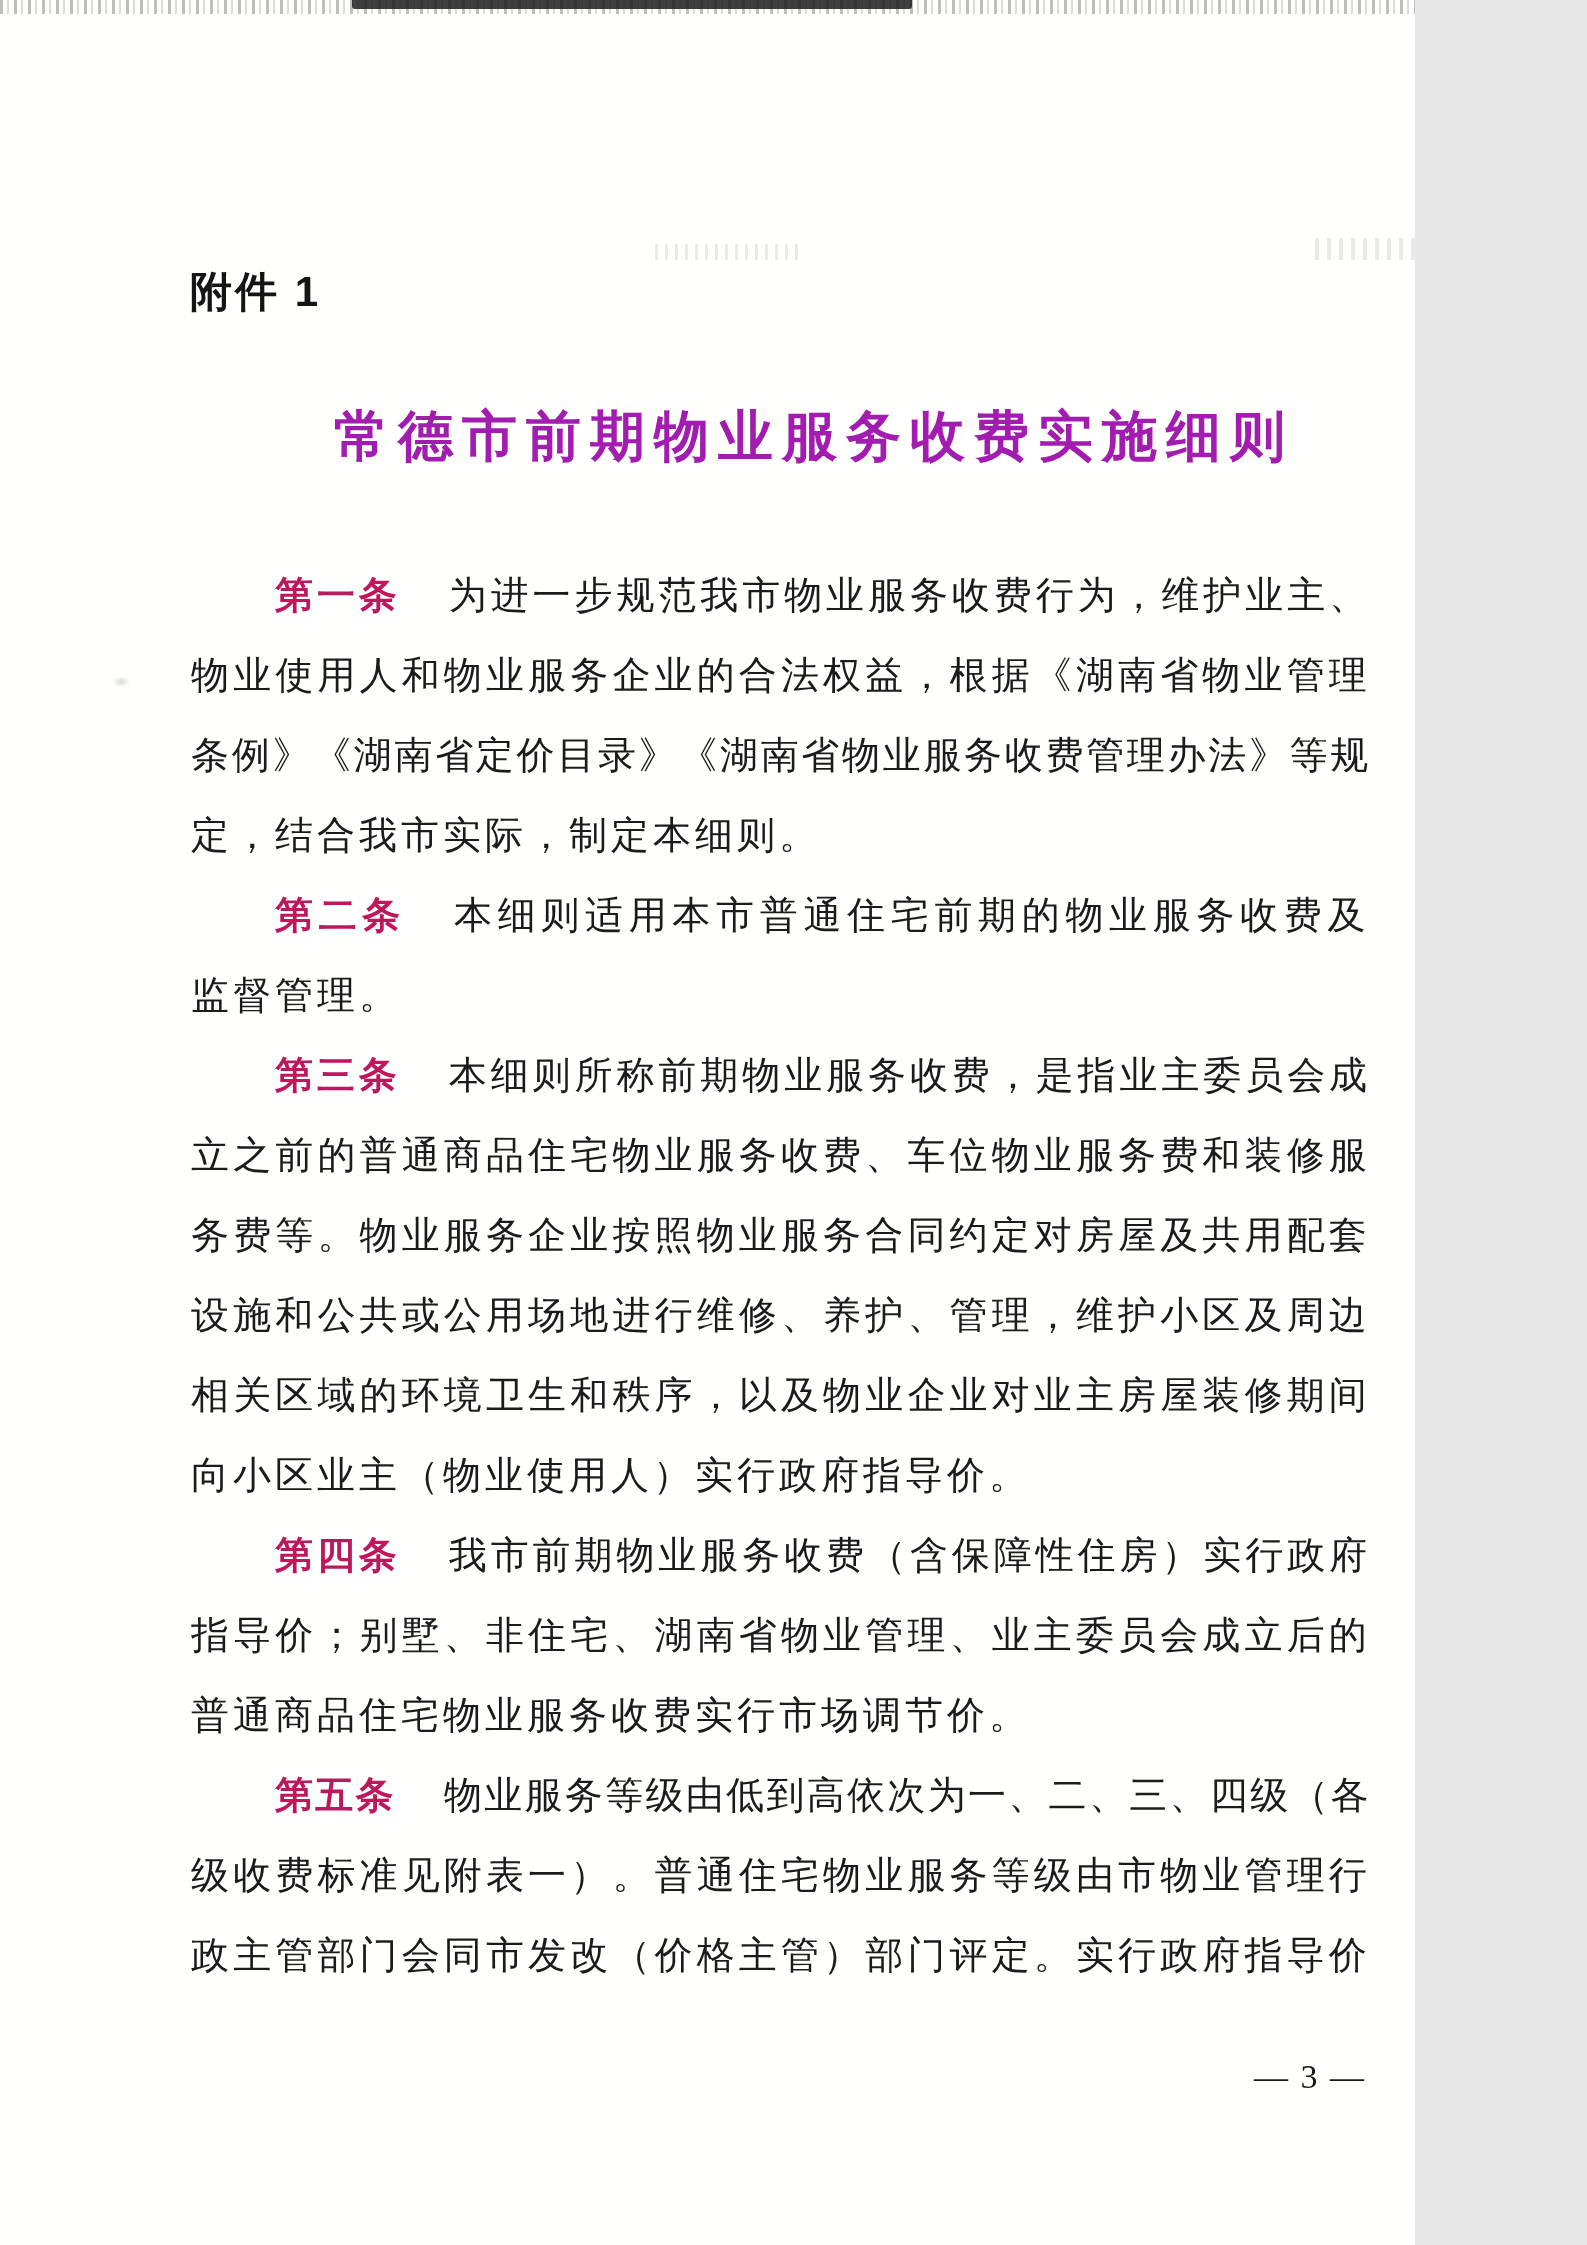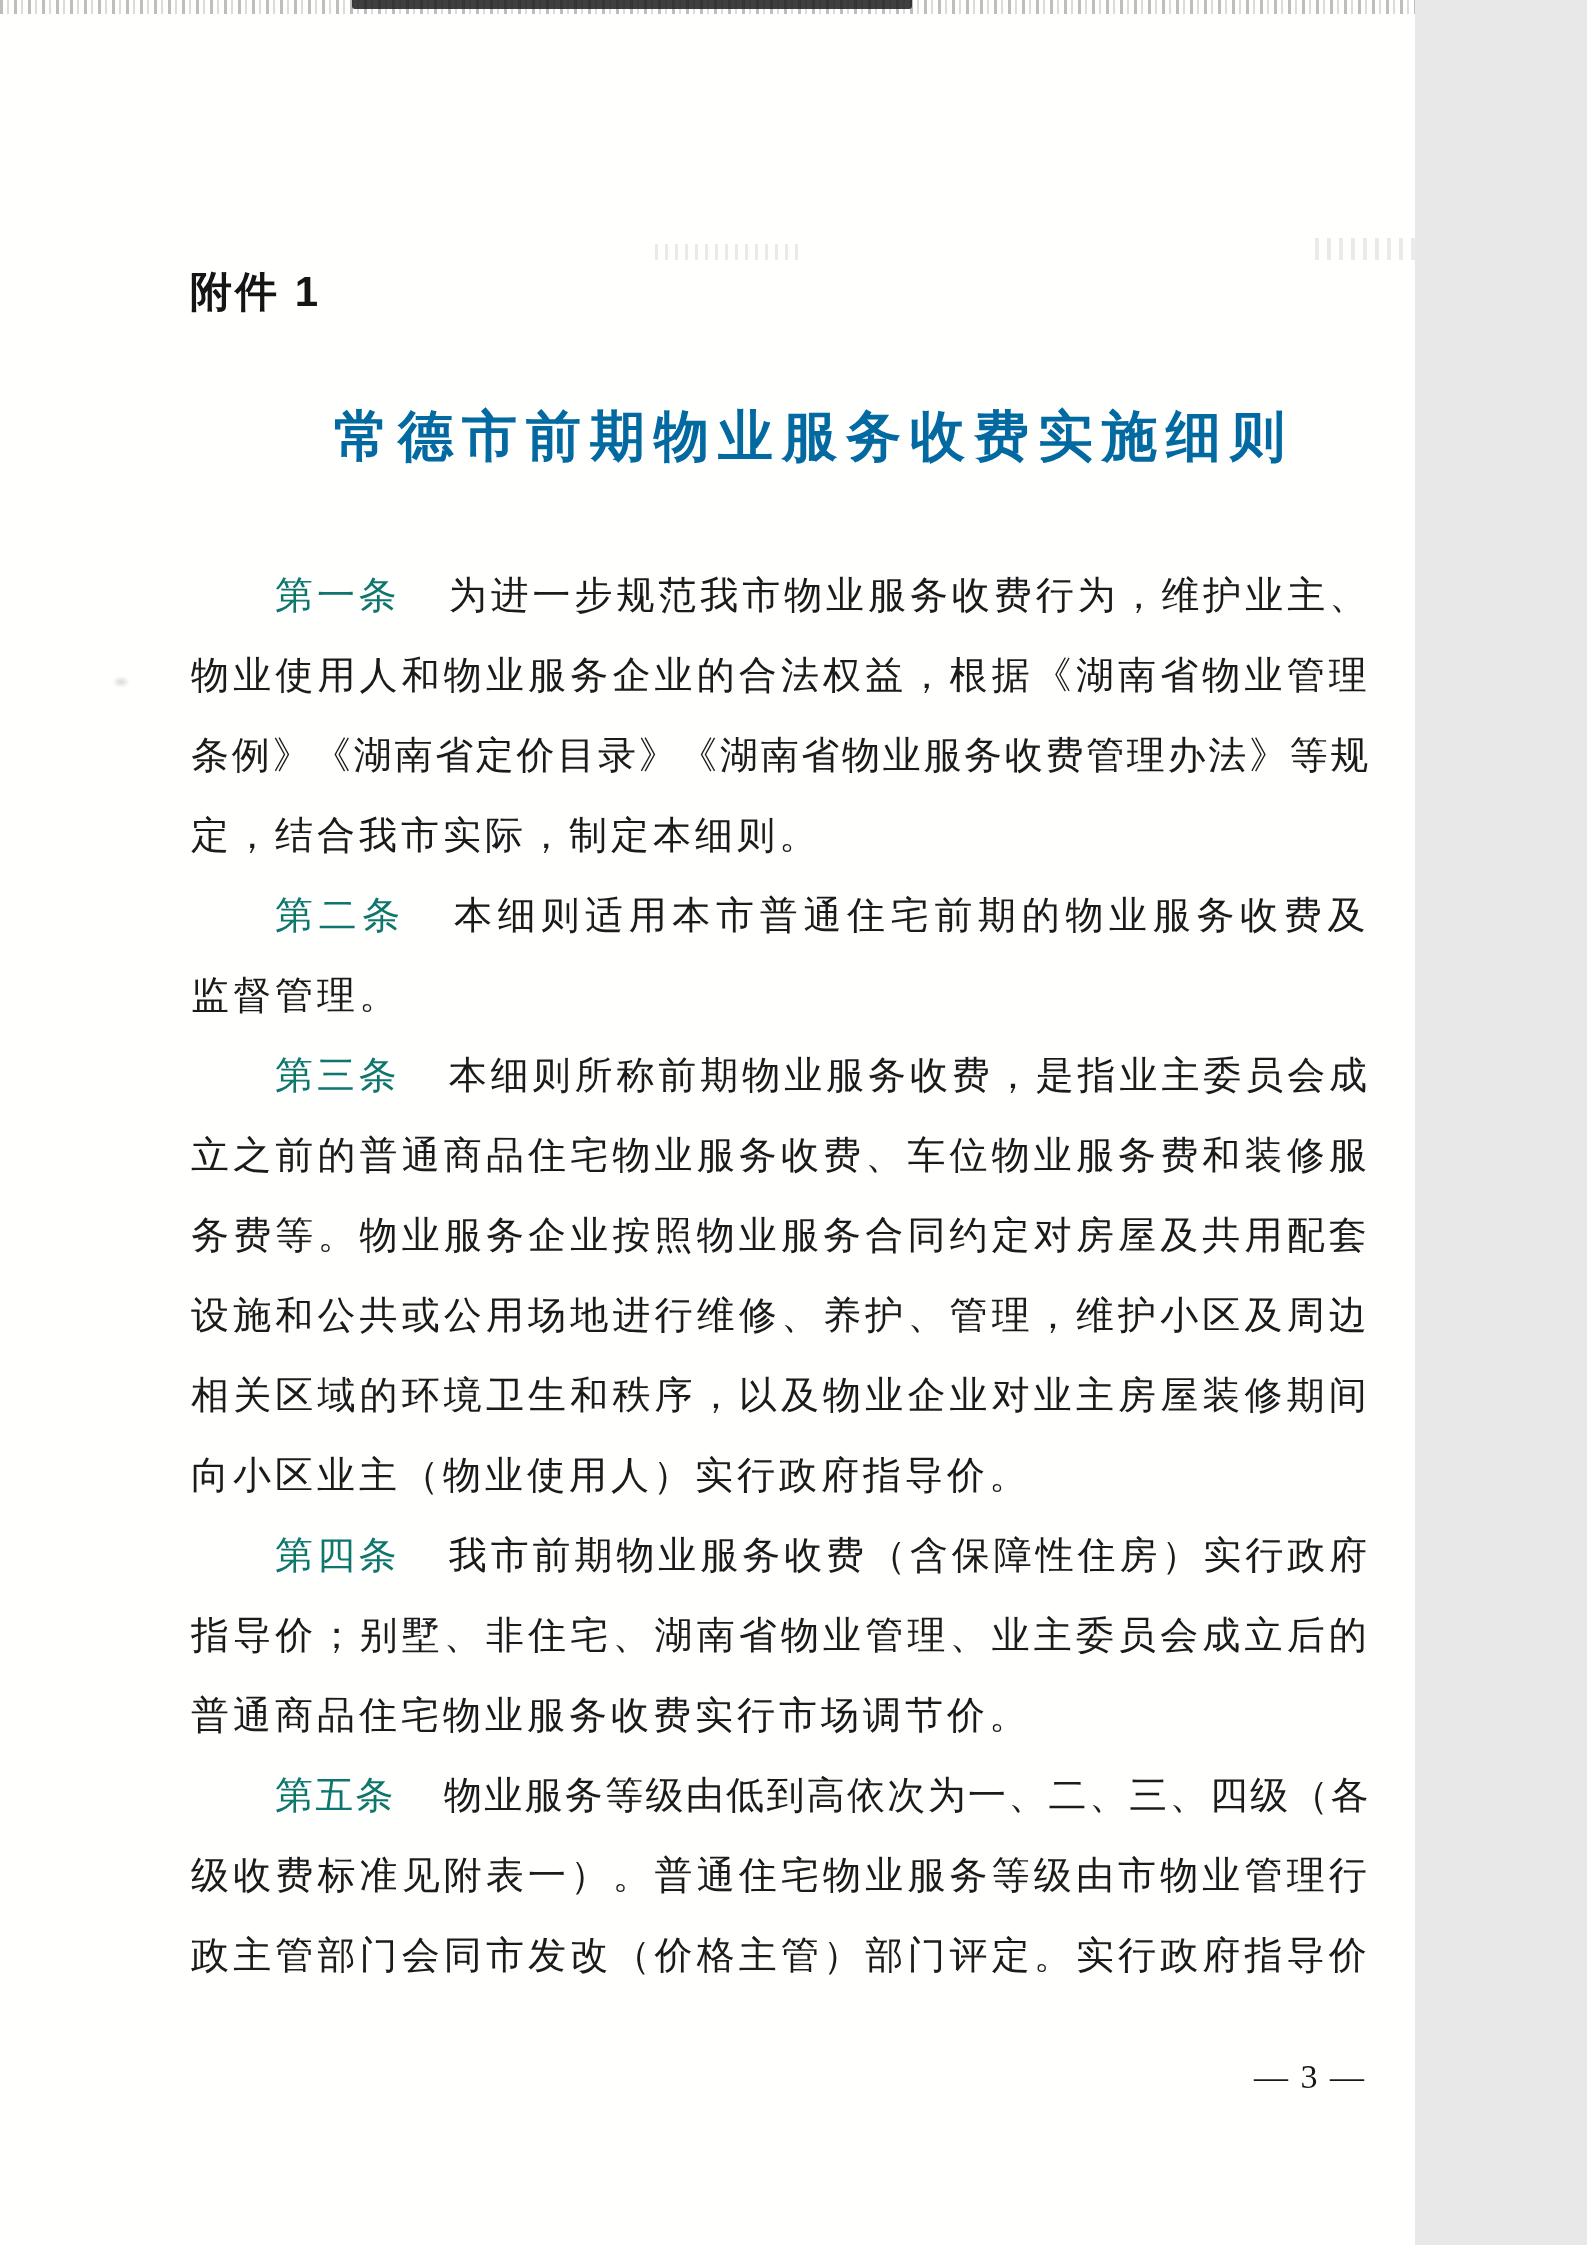--- a/index.html
+++ b/index.html
@@ -55,37 +55,37 @@
   
   .attach{
     position:absolute;left:190px;top:271px;
     font-size:42px;line-height:1;font-weight:600;
     letter-spacing:3px;color:#151515;
     font-family:"Liberation Sans","DejaVu Sans",sans-serif;
   }
   .doc-title{
     position:absolute;left:334px;top:406px;margin:0;
     font-size:55px;line-height:1.1;font-weight:700;
-    letter-spacing:9px;color:#0369a1;
+    letter-spacing:9px;color:#a21caf;
     font-family:"Liberation Sans","DejaVu Sans",sans-serif;
     white-space:nowrap;
   }
   .body-block{
     position:absolute;left:191px;top:555px;width:1180px;
   }
   .line{
     height:80px;line-height:80px;
     font-size:38px;
     white-space:nowrap;
     color:#1b1b1b;
   }
   .line.end{letter-spacing:4px;}
   .line.indent{padding-left:84px;}
   .lead{
-    font-weight:400;color:#0f766e;
+    font-weight:700;color:#be185d;
     font-family:"Liberation Sans","DejaVu Sans",sans-serif;
   }
   .gap{display:inline-block;width:48px;}
   .page-num{
     position:absolute;left:1254px;top:2060px;
     font-size:34px;line-height:1;letter-spacing:2px;color:#161616;
   }
 </style>
 </head>
 <body>

